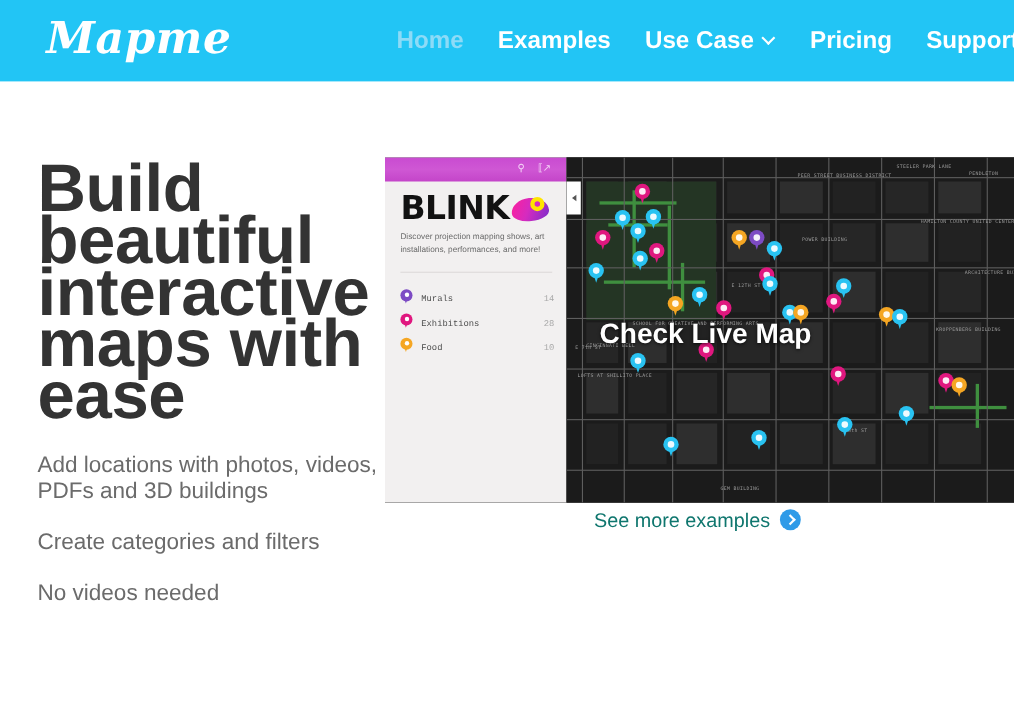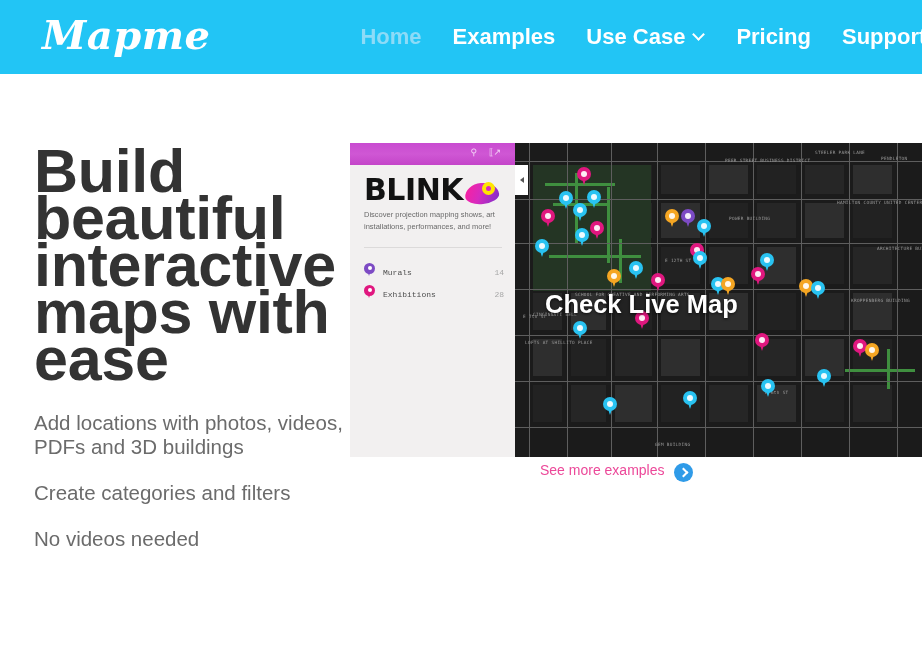--- a/index.html
+++ b/index.html
@@ -100,21 +100,21 @@
     background: linear-gradient(180deg,#c94bd1 0%, #cf57d4 50%, #c445c9 100%);
   }
   #mini-topbar .tb-icon{
     position:absolute; top:5px; color:#f4d4f7; font-size:9px; line-height:1;
   }
   #tb-search { right: 38px; }
   #tb-share  { right: 14px; }
 
   #blink-logo{
     position:absolute; left:14px; top:32px;
-    display:flex; align-items:flex-end;
+    display:flex; align-items:center;
   }
   #blink-word{
     font-family:"DejaVu Sans", sans-serif;
     font-weight:700; font-size:30px; color:#121212;
     letter-spacing:-0.5px; line-height:1;
   }
   #blink-eye{
     position:relative; width:34px; height:24px; margin-left:2px;
   }
   #blink-eye .eye-body{
@@ -212,22 +212,22 @@
     position:absolute; left:30px; top:147px;
     color:#ffffff; font-size:25.5px; font-weight:700; z-index:8;
     text-shadow: 0 1px 3px rgba(0,0,0,0.7);
     white-space:nowrap; cursor:pointer;
     font-family:"Liberation Sans", sans-serif;
   }
 
   
   #see-more{
     position:absolute; left:540px; top:463px;
-    display:flex; align-items:flex-start;
-    color:#ec4899; font-size:14px; cursor:pointer; line-height:1;
+    display:flex; align-items:center;
+    color:#0f766e; font-size:18px; cursor:pointer; line-height:1;
   }
   #see-more .circ{
     display:inline-flex; align-items:center; justify-content:center;
     width:19px;height:19px;border-radius:50%;
     background:#2f9be8; margin-left:9px; position:relative;
   }
   #see-more .circ::before{
     content:""; position:absolute; left:6px; top:6px;
     width:5px;height:5px;
     border-top:2px solid #fff; border-right:2px solid #fff;
@@ -299,20 +299,27 @@
             </span>
           <span class="cat-label">Murals</span>
           <span class="cat-count">14</span>
         </div>
         <div class="cat-row">
           <span class="cat-pin" style="--pin:#e0177f">
               <span class="cat-dot"></span>
             </span>
           <span class="cat-label">Exhibitions</span>
           <span class="cat-count">28</span>
+        </div>
+        <div class="cat-row">
+          <span class="cat-pin" style="--pin:#f5a623">
+              <span class="cat-dot"></span>
+            </span>
+          <span class="cat-label">Food</span>
+          <span class="cat-count">10</span>
         </div>
       </div>
     </div>
 
     <div id="collapse-tab">
       <span class="ct-arrow"></span>
     </div>
 
     <div id="map">
       <div id="map-static">

